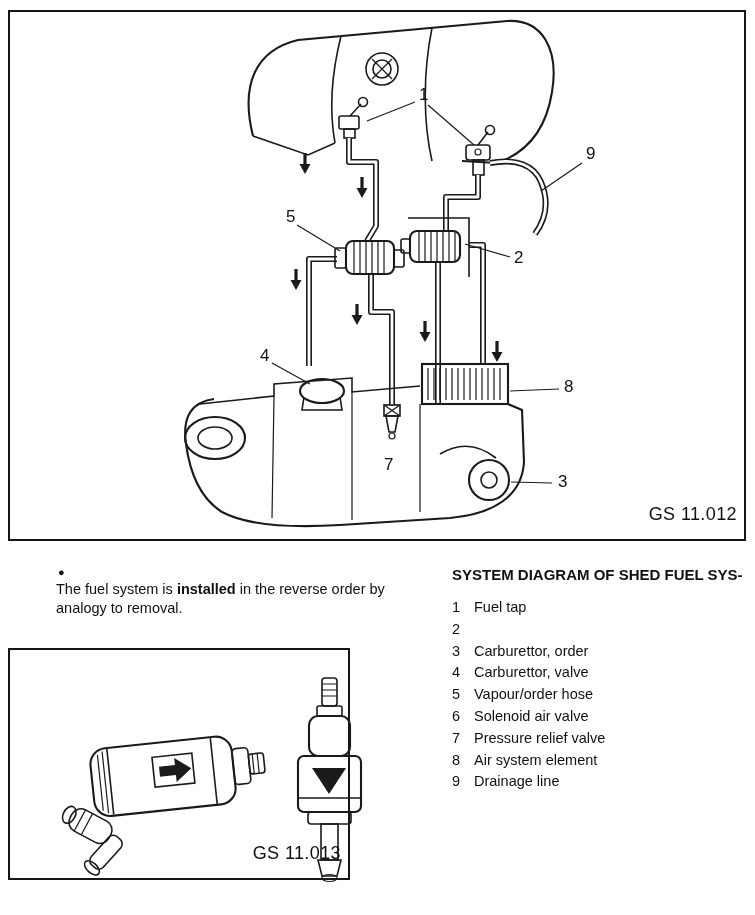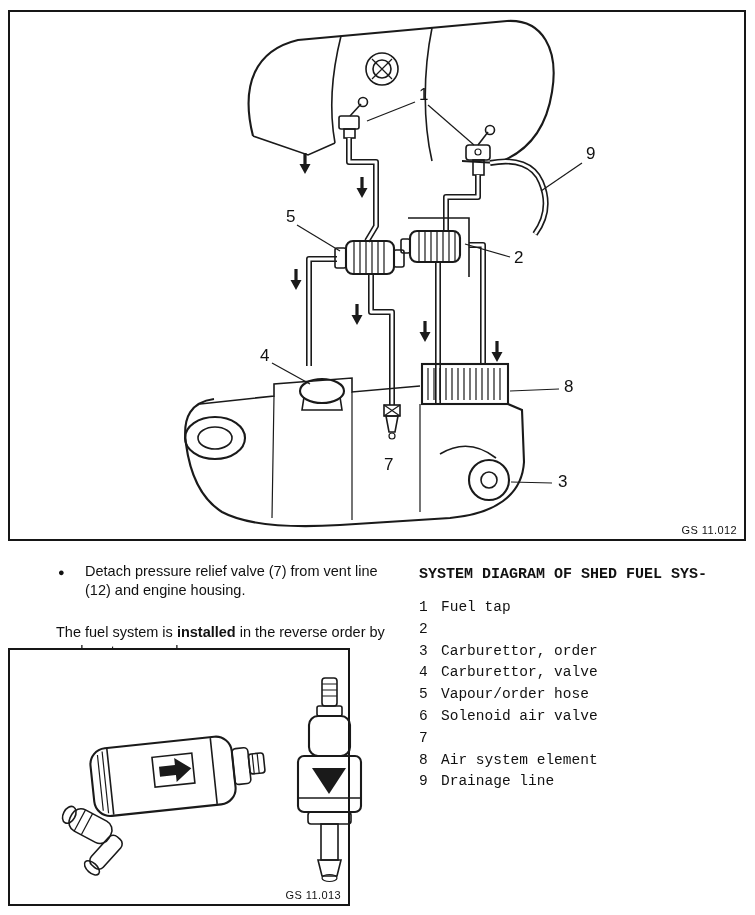--- a/index.html
+++ b/index.html
@@ -3,28 +3,28 @@
 <meta charset="utf-8">
 <style>
   * { margin:0; padding:0; box-sizing:border-box; }
   html,body { background:#fff; }
   .page {
     position:relative; width:755px; height:915px; background:#ffffff;
     color:#111; font-family:"Liberation Sans", sans-serif; overflow:hidden;
   }
   .frame { position:absolute; border:2px solid #161616; background:#fff; }
   .fig-top    { left:8px;  top:10px;  width:738px; height:531px; }
-  .fig-bottom { left:8px;  top:648px; width:342px; height:258px;padding-left:36px; }
-  .fig-caption { position:absolute; right:7px; bottom:3px; font-size:11px; letter-spacing:.4px; }
+  .fig-bottom { left:8px;  top:648px; width:342px; height:232px;padding-left:36px; }
+  .fig-caption { position:absolute; right:7px; bottom:14px; font-size:18px; letter-spacing:.4px; }
   .notes { position:absolute; left:56px; top:562px; width:344px; font-size:14.5px; line-height:18.5px; }
   .bullet-item { position:relative; padding-left:29px; }
   .bullet-dot { position:absolute; left:2px; top:1px; font-size:11px; }
-  .para { margin-top:24px; }
+  .para { margin-top:18px; }
   .b { font-weight:bold; }
-  .legend { position:absolute; left:419px; top:565px; width:302px;font-family:Liberation Mono, monospace; }
+  .legend { position:absolute; left:452px; top:565px; width:302px; }
   .legend-title { font-weight:bold; font-size:15px; line-height:19px; }
   .legend-title div { white-space:pre-wrap; }
   .legend-list { margin-top:13px; list-style:none; }
   .legend-item { display:flex; font-size:14.5px; line-height:21.8px; }
   .legend-num { width:22px; flex:none; }
   svg { display:block; }
   .callout { font-family:"Liberation Sans", sans-serif; font-size:17px; fill:#111; }
   .ln  { stroke:#1a1a1a; stroke-width:1.2; fill:none; }
   .s15 { stroke:#1a1a1a; stroke-width:1.6; fill:none; }
   .s2  { stroke:#1a1a1a; stroke-width:2.1; fill:none; }
@@ -169,21 +169,20 @@
 
         <text class="callout" x="374" y="458">7</text>
       </g>
     </svg>
     <div class="fig-caption">GS 11.012</div>
   </div>
 
   <div class="notes">
     <div class="bullet-item">
       <span class="bullet-dot">●</span>
-      <span>Detach pressure relief valve (7) from vent line (12) and engine housing.</span>
     </div>
     <div class="para">
       <span>The fuel system is </span><span class="b">installed</span><span> in the reverse order by analogy to removal.</span>
     </div>
   </div>
 
   <div class="legend">
     <div class="legend-title">
       <div>SYSTEM DIAGRAM OF SHED FUEL SYS-</div>
     </div>
@@ -206,20 +205,21 @@
       <li class="legend-item">
           <span class="legend-num">5</span>
           <span>Vapour/order hose</span>
         </li>
       <li class="legend-item">
           <span class="legend-num">6</span>
           <span>Solenoid air valve</span>
         </li>
       <li class="legend-item">
           <span class="legend-num">7</span>
+          <span>Pressure relief valve</span>
         </li>
       <li class="legend-item">
           <span class="legend-num">8</span>
           <span>Air system element</span>
         </li>
       <li class="legend-item">
           <span class="legend-num">9</span>
           <span>Drainage line</span>
         </li>
     </ul>

